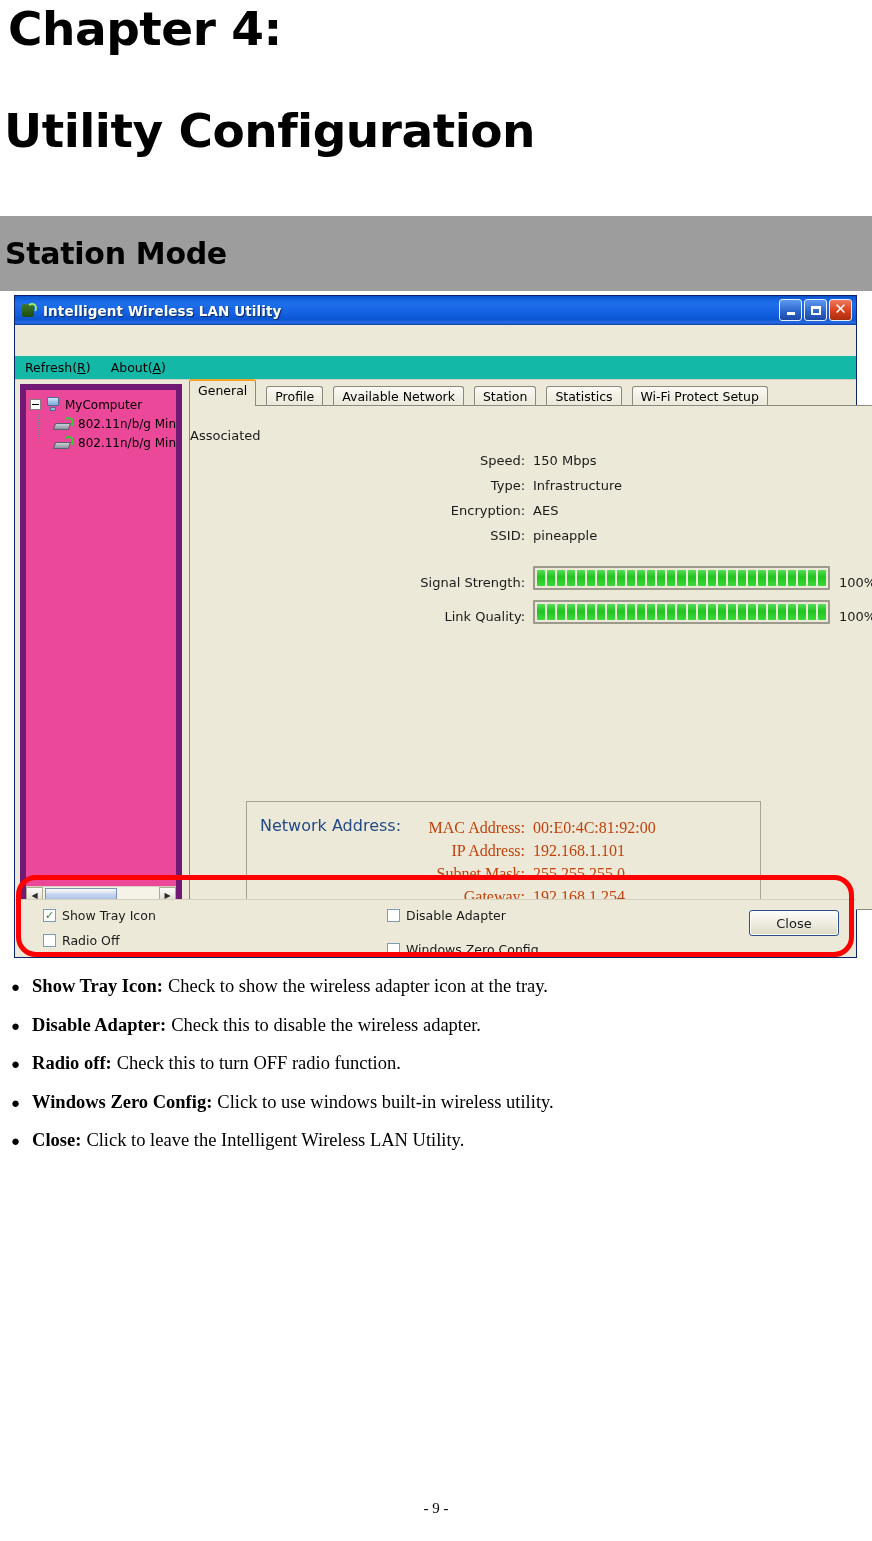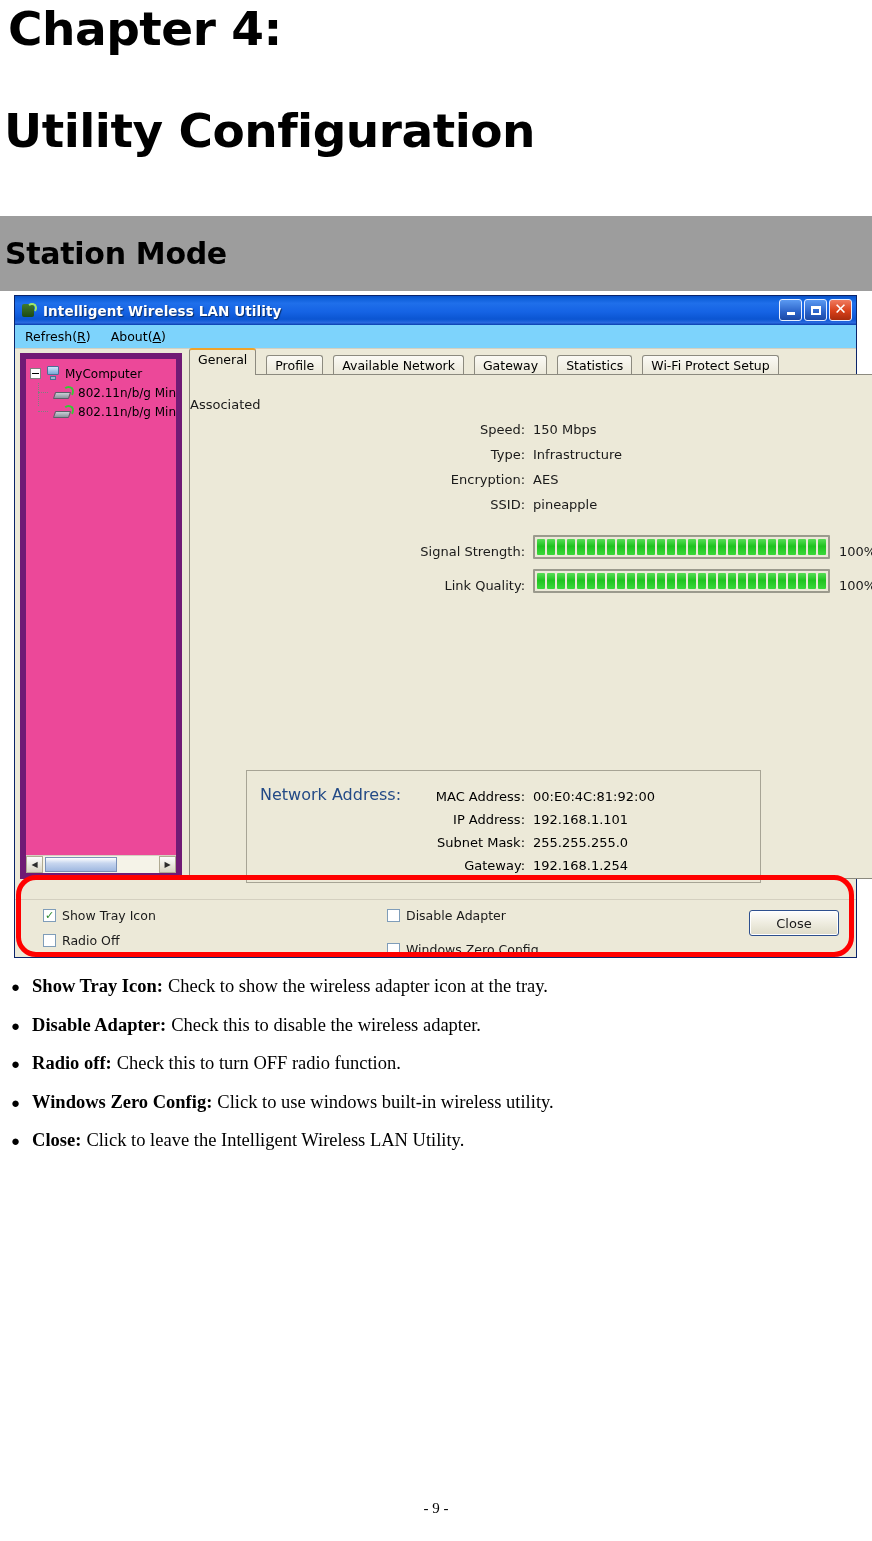--- a/index.html
+++ b/index.html
@@ -114,26 +114,27 @@
   }
   .win-btn .close-glyph {
     color: #fff; font-size: 15px; font-weight: bold; line-height: 1;
     font-family: "DejaVu Sans", sans-serif;
     margin-top: -1px;
   }
 
   
   #menubar {
     height: 23px;
-    background: #7dd3fc;
+    background: #14b8a6;
     display: flex; align-items: center;
     padding-left: 10px;
     font-size: 12.5px;
     color: #000;
     border-bottom: 1px solid #d4d0c0;
+    margin-top: 31px;
   }
   #menubar .menu-item { margin-right: 20px; cursor: default; }
   #menubar u { text-decoration: underline; }
 
   
   #window-body {
     display: flex;
     height: 530px;
     padding: 4px 5px 0 5px;
     box-sizing: border-box;
@@ -292,21 +293,21 @@
     width: 515px; height: 113px;
     border: 1px solid #a7a495;
     box-sizing: border-box;
   }
   .netaddr-legend {
     position: absolute; left: 9px; top: -9px;
     background: #ece9d8; padding: 0 4px;
     font-size: 16px; color: #234a86; margin-top: 23px;
   }
   .netaddr-rows { padding-top: 14px; }
-  .netaddr-row { display: flex; font-size: 13px; color: #000000; height: 23px; line-height: 23px; }
+  .netaddr-row { display: flex; font-size: 16px; color: #c2410c; height: 23px; line-height: 23px; font-family: Liberation Serif, serif; }
   .netaddr-row .k { width: 278px; text-align: right; padding-right: 8px; }
 
   #renew-ip-btn {
     position: absolute; left: 227px; top: 524px;
     width: 133px; height: 26px;
     border: 1px solid #2d4f8e;
     border-radius: 3px;
     background: linear-gradient(to bottom,#fdfdfd,#f0eee2 45%,#dedbc8);
     box-shadow: inset 0 0 0 1px #ffffff;
     font-size: 13px; color: #1a1a1a;
@@ -467,21 +468,21 @@
           </span>
         <span class="arrow">▶</span>
       </div>
     </div>
 
     <div id="tab-area">
       <div id="tab-strip">
         <div class="tab active">General</div>
         <div class="tab">Profile</div>
         <div class="tab">Available Network</div>
-        <div class="tab">Gateway</div>
+        <div class="tab">Station</div>
         <div class="tab">Statistics</div>
         <div class="tab">Wi-Fi Protect Setup</div>
       </div>
 
       <div id="tab-panel">
         <div class="info-rows">
           <div class="info-row">
             <span class="v">Associated</span>
           </div>
           <div class="info-row">

